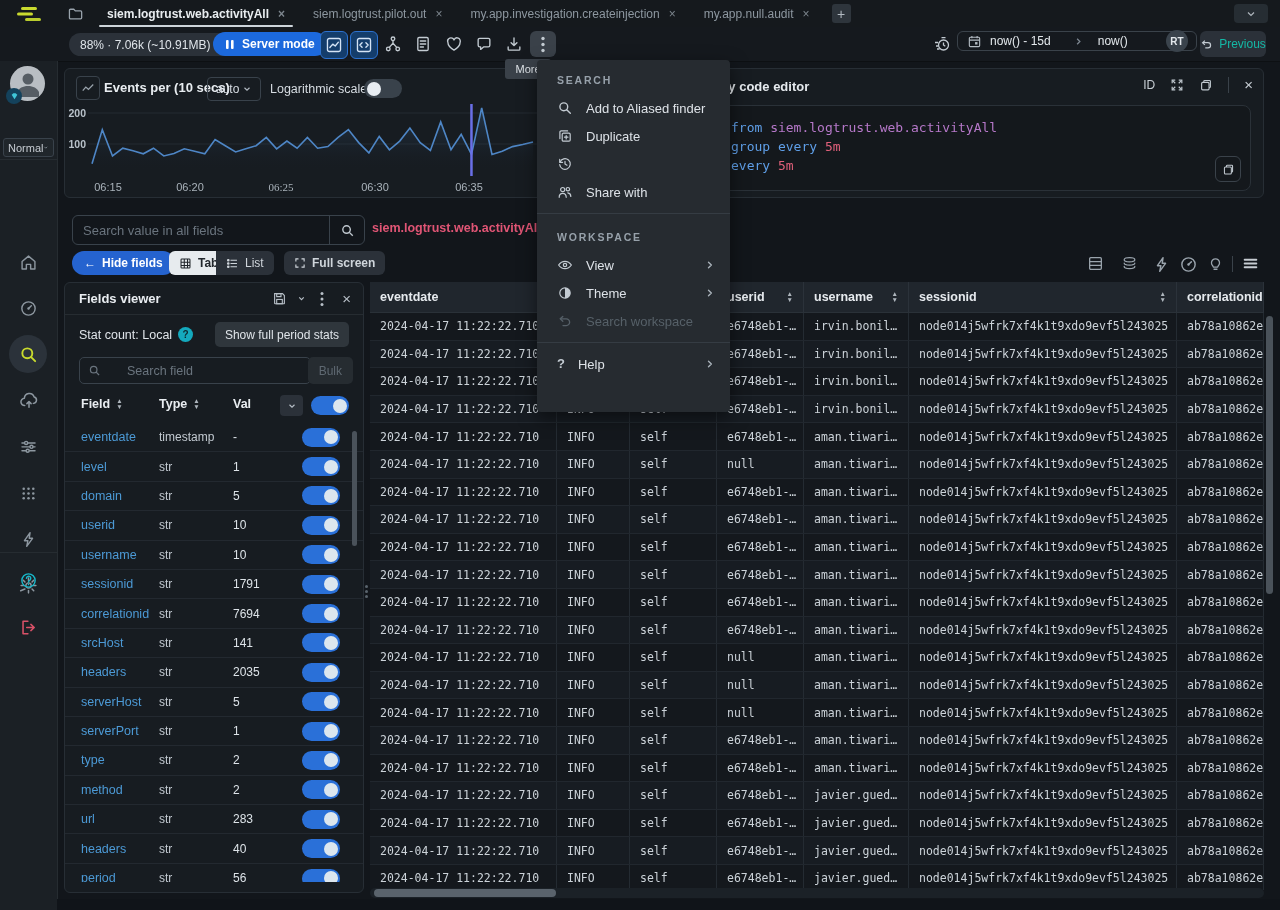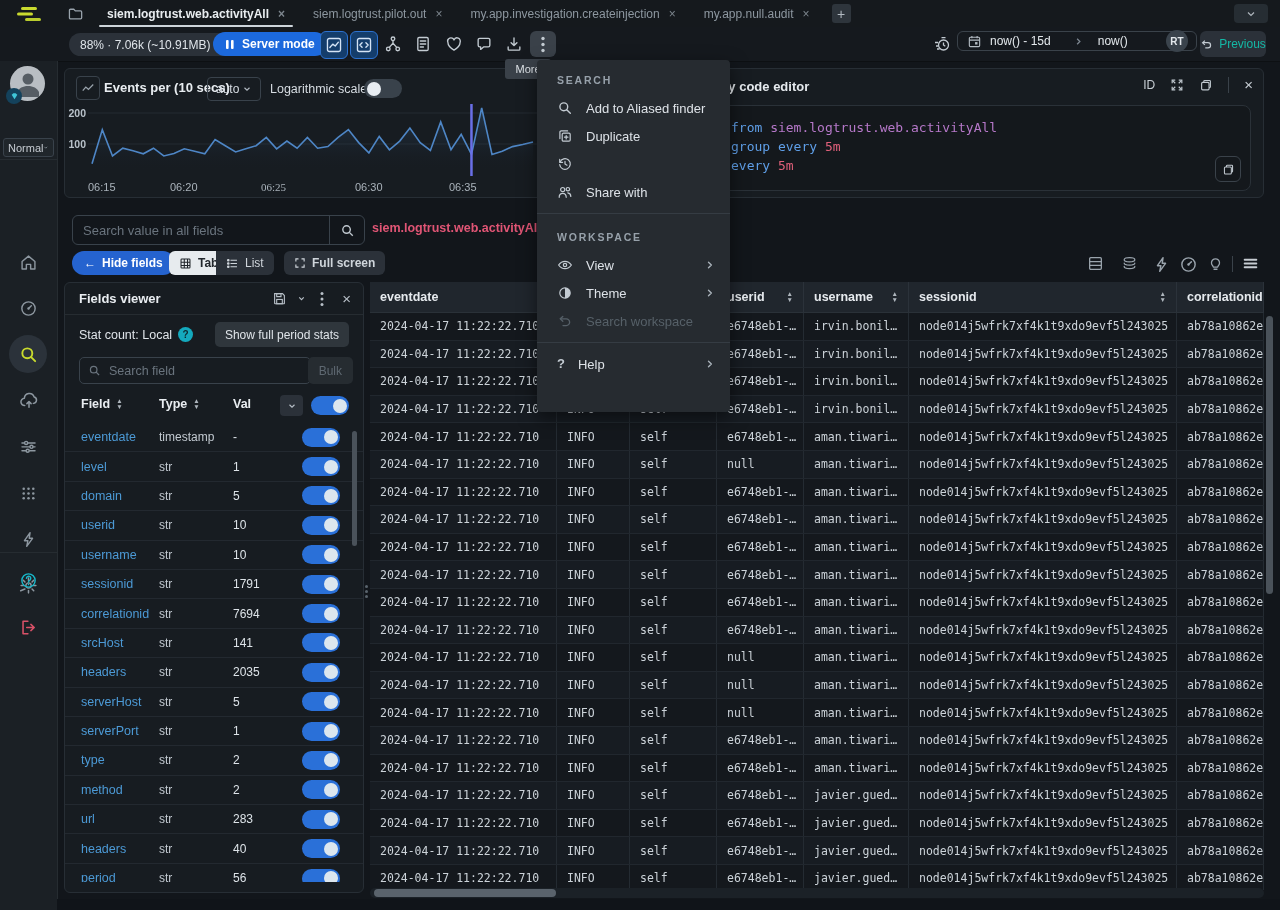--- a/index.html
+++ b/index.html
@@ -52,21 +52,21 @@
   #chart-mini-icon{left:76px;top:76px;width:22px;height:22px;border:1px solid #39424b;border-radius:4px;color:#9aa4ad;
       display:flex;align-items:center;justify-content:center;}
   #interval-select{left:207px;top:77px;width:54px;height:24px;border:1px solid #39424b;border-radius:4px;display:flex;align-items:center;
       justify-content:space-between;padding:0 8px;font-size:12px;color:#d6dce2;box-sizing:border-box;}
   #log-label{left:270px;top:82px;font-size:12.5px;color:#d6dce2;}
   .toggle{width:38px;height:19px;border-radius:10px;background:#2a70d8;position:relative;flex:none;}
   .toggle::after{content:"";position:absolute;right:2.5px;top:2.5px;width:14px;height:14px;border-radius:50%;background:#dce6ee;}
   .toggle.off{background:#39424b;}
   .toggle.off::after{right:auto;left:2.5px;background:#e8edf2;}
   #log-toggle{left:364px;top:79px;}
-  .x-label{position:absolute;top:181px;font-size:11px;color:#aab3bb;width:40px;text-align:left;}
+  .x-label{position:absolute;top:181px;font-size:11px;color:#aab3bb;width:40px;text-align:center;}
   
   #query-panel{left:552px;top:68px;width:712px;height:130px;}
   #query-title{left:145px;top:10px;font-size:13px;font-weight:bold;color:#e6eaee;position:absolute;}
   .qp-icons{position:absolute;right:10px;top:7px;display:flex;align-items:center;gap:15px;color:#c0c8cf;}
   .qp-sep{width:1px;height:16px;background:#3a424a;}
   #code-box{position:absolute;left:48px;top:36px;right:12px;bottom:6px;background:#14181c;border:1px solid #2a3138;border-radius:8px;}
   #code-lines{position:absolute;left:129px;top:12px;font-family:"DejaVu Sans Mono",monospace;font-size:13px;line-height:19px;white-space:pre;}
   .tok-kw{color:#5f9fe8;} .tok-table{color:#b678c9;} .tok-num{color:#e0607a;}
   #code-copy{position:absolute;right:9px;bottom:8px;width:24px;height:24px;border:1px solid #3a424a;border-radius:6px;color:#c0c8cf;
       display:flex;align-items:center;justify-content:center;}
@@ -92,21 +92,21 @@
   #fv-header{position:absolute;left:0;top:0;right:0;height:31px;border-bottom:1px solid #262c31;display:flex;align-items:center;}
   #fv-title{font-size:13px;font-weight:bold;color:#e9edf1;margin-left:14px;}
   .fv-hicons{margin-left:auto;display:flex;align-items:center;gap:10px;color:#b7bfc7;margin-right:12px;}
   #stat-line{position:absolute;left:14px;top:44px;font-size:12.5px;color:#dfe4e9;display:flex;align-items:center;gap:6px;}
   #stat-q{width:15px;height:15px;border-radius:50%;background:#14a9bd;color:#0d2a31;font-size:10px;font-weight:bold;
       display:flex;align-items:center;justify-content:center;}
   #full-stats-btn{position:absolute;right:14px;top:39px;height:25px;background:#2f363c;border-radius:5px;color:#dfe4e9;font-size:12px;
       display:flex;align-items:center;padding:0 10px;}
   #field-search{position:absolute;left:14px;top:74px;width:232px;height:27px;border:1px solid #39424b;border-radius:5px;box-sizing:border-box;
       display:flex;align-items:center;gap:6px;padding:0 8px;color:#6a747e;}
-  #field-search input{flex:1;background:transparent;border:0;outline:none;color:#dfe4e9;font-size:12.5px;font-family:inherit;width:100%;}
+  #field-search input{flex:1;background:transparent;border:0;outline:none;color:#dfe4e9;font-size:12.5px;font-family:inherit;width:100%;margin-left:18px;}
   #field-search input::placeholder{color:#6a747e;}
   #bulk-btn{position:absolute;right:10px;top:74px;height:27px;background:#262c31;border-radius:5px;color:#5f6972;font-size:12px;
       display:flex;align-items:center;padding:0 11px;}
   .fv-col-h{position:absolute;top:114px;font-size:12.5px;font-weight:bold;color:#e9edf1;display:flex;align-items:center;gap:6px;}
   .sort{display:inline-flex;flex-direction:column;color:#aeb6bd;font-size:6.5px;line-height:6px;letter-spacing:0;}
   #val-chevron{position:absolute;left:215px;top:112px;width:23px;height:21px;background:#2b3139;border-radius:4px;color:#b7bfc7;
       display:flex;align-items:center;justify-content:center;}
   #master-toggle{position:absolute;left:246px;top:113px;}
   #fields-list{position:absolute;left:0;top:140px;right:0;bottom:10px;overflow:hidden;}
   .f-row{position:relative;height:28.4px;display:flex;align-items:center;border-bottom:1px solid #232930;}

